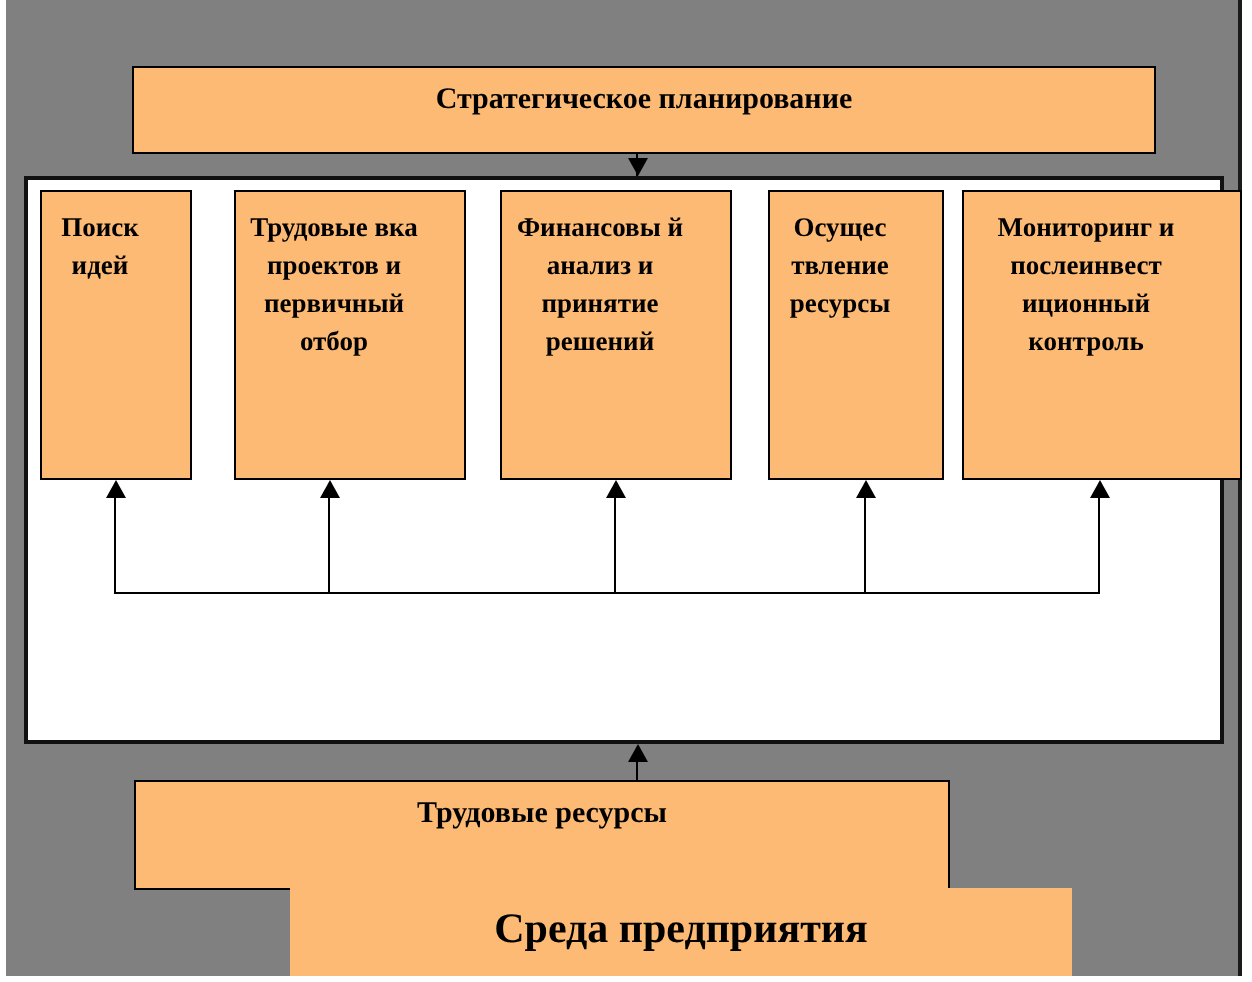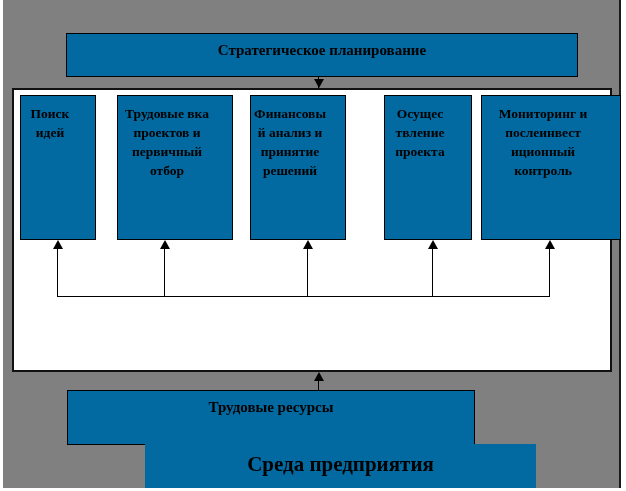--- a/index.html
+++ b/index.html
@@ -29,21 +29,21 @@
     width: 618px;
     height: 488px;
     background: #808080;
     border-right: 2px solid #1a1a1a;
     box-sizing: border-box;
   }
 
   
   .box {
     position: absolute;
-    background: #0369a1;
+    background: #fdba74;
     border: 1px solid #000000;
     box-sizing: border-box;
     display: flex;
     align-items: flex-start;
     justify-content: center;
     text-align: center;
     font-weight: bold;
     color: #000000;
   }
 
@@ -72,21 +72,21 @@
   
   .stage-box {
     top: 95px;
     height: 145px;
     font-size: 13.5px;
     line-height: 1.42;
     padding: 8px 19px 0 3px;
   }
   .stage-1 { left: 20px;  width: 76px; }
   .stage-2 { left: 117px; width: 116px; }
-  .stage-3 { left: 250px; width: 96px; }
+  .stage-3 { left: 250px; width: 116px; }
   .stage-4 { left: 384px; width: 88px; }
   .stage-5 { left: 481px; width: 140px; }
 
   
   .control-box {
     left: 155px;
     top: 315px;
     width: 336px;
     height: 40px;
     font-size: 14px;
@@ -159,21 +159,21 @@
   <div class="box stage-box stage-1">
     <span>Поиск идей</span>
   </div>
   <div class="box stage-box stage-2">
     <span>Трудовые вка проектов и первичный отбор</span>
   </div>
   <div class="box stage-box stage-3">
     <span>Финансовы й анализ и принятие решений</span>
   </div>
   <div class="box stage-box stage-4">
-    <span>Осущес твление проекта</span>
+    <span>Осущес твление ресурсы</span>
   </div>
   <div class="box stage-box stage-5">
     <span>Мониторинг и послеинвест иционный контроль</span>
   </div>
 
   <div class="hline" style="left:57px; top:296px; width:493px;"></div>
 
   <div class="vline" style="left:57px;  top:248px; height:48px;"></div>
   <div class="arrow-up" style="left:53px;  top:240px;"></div>
 

